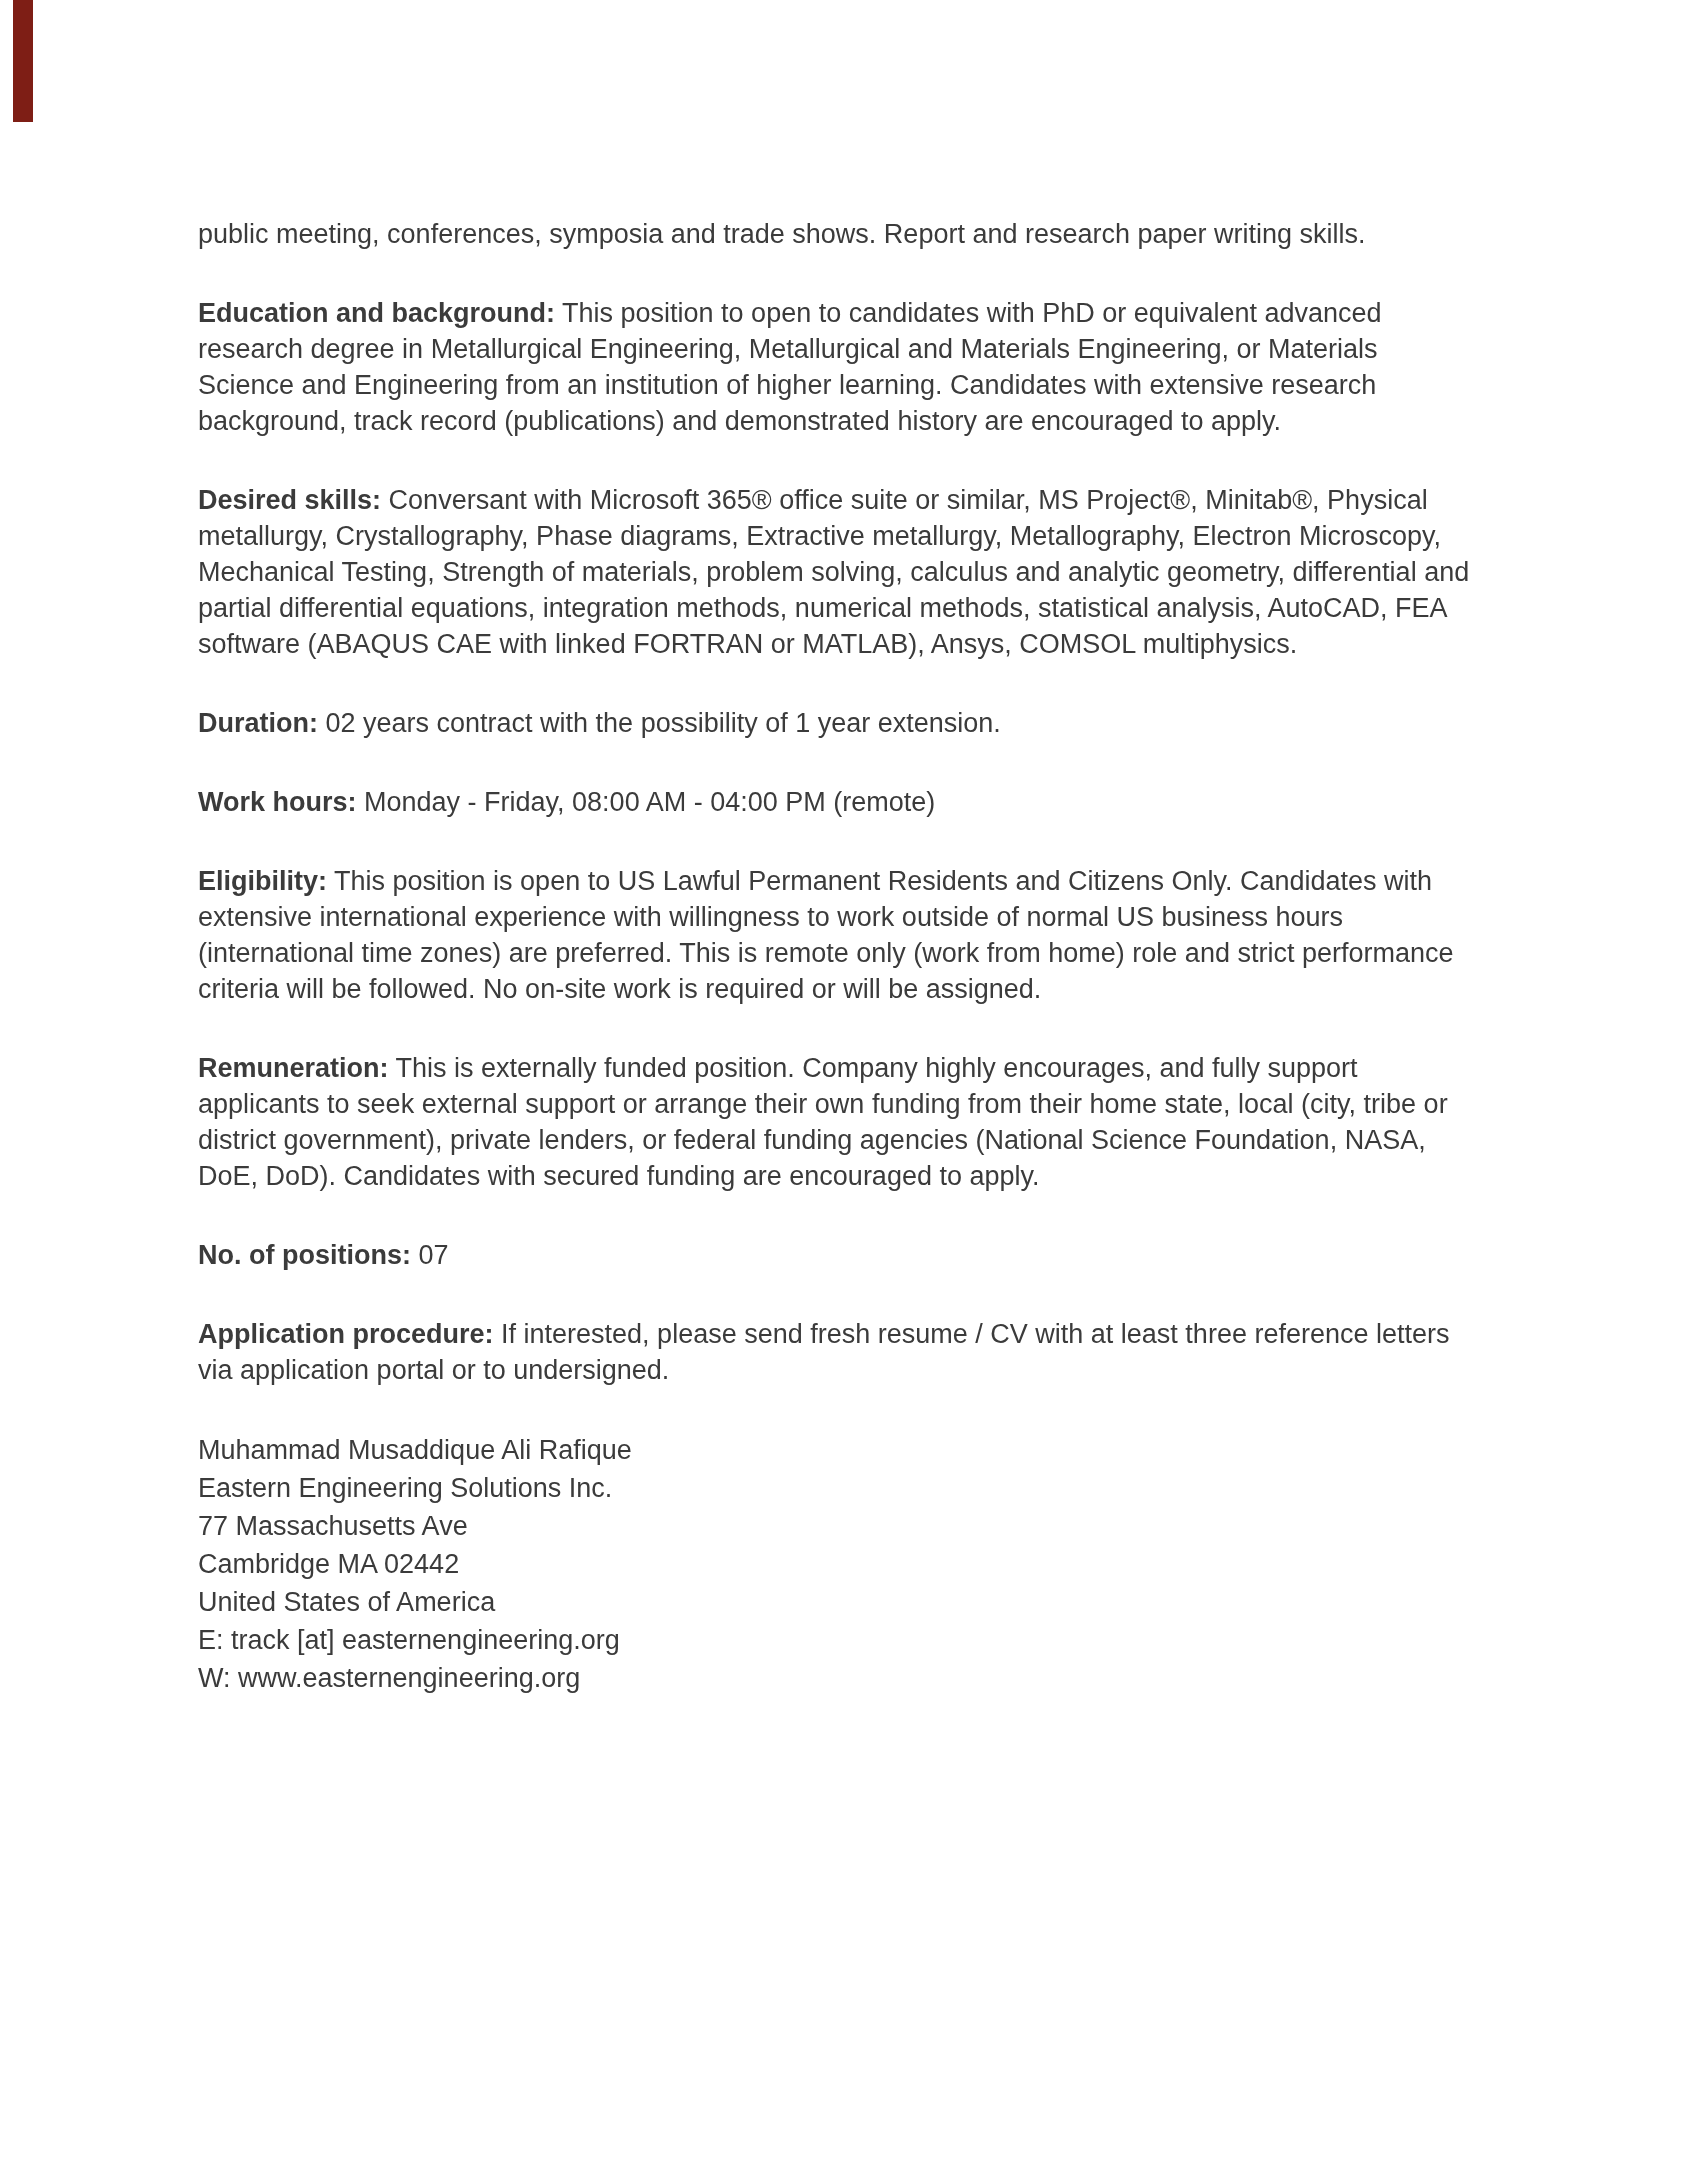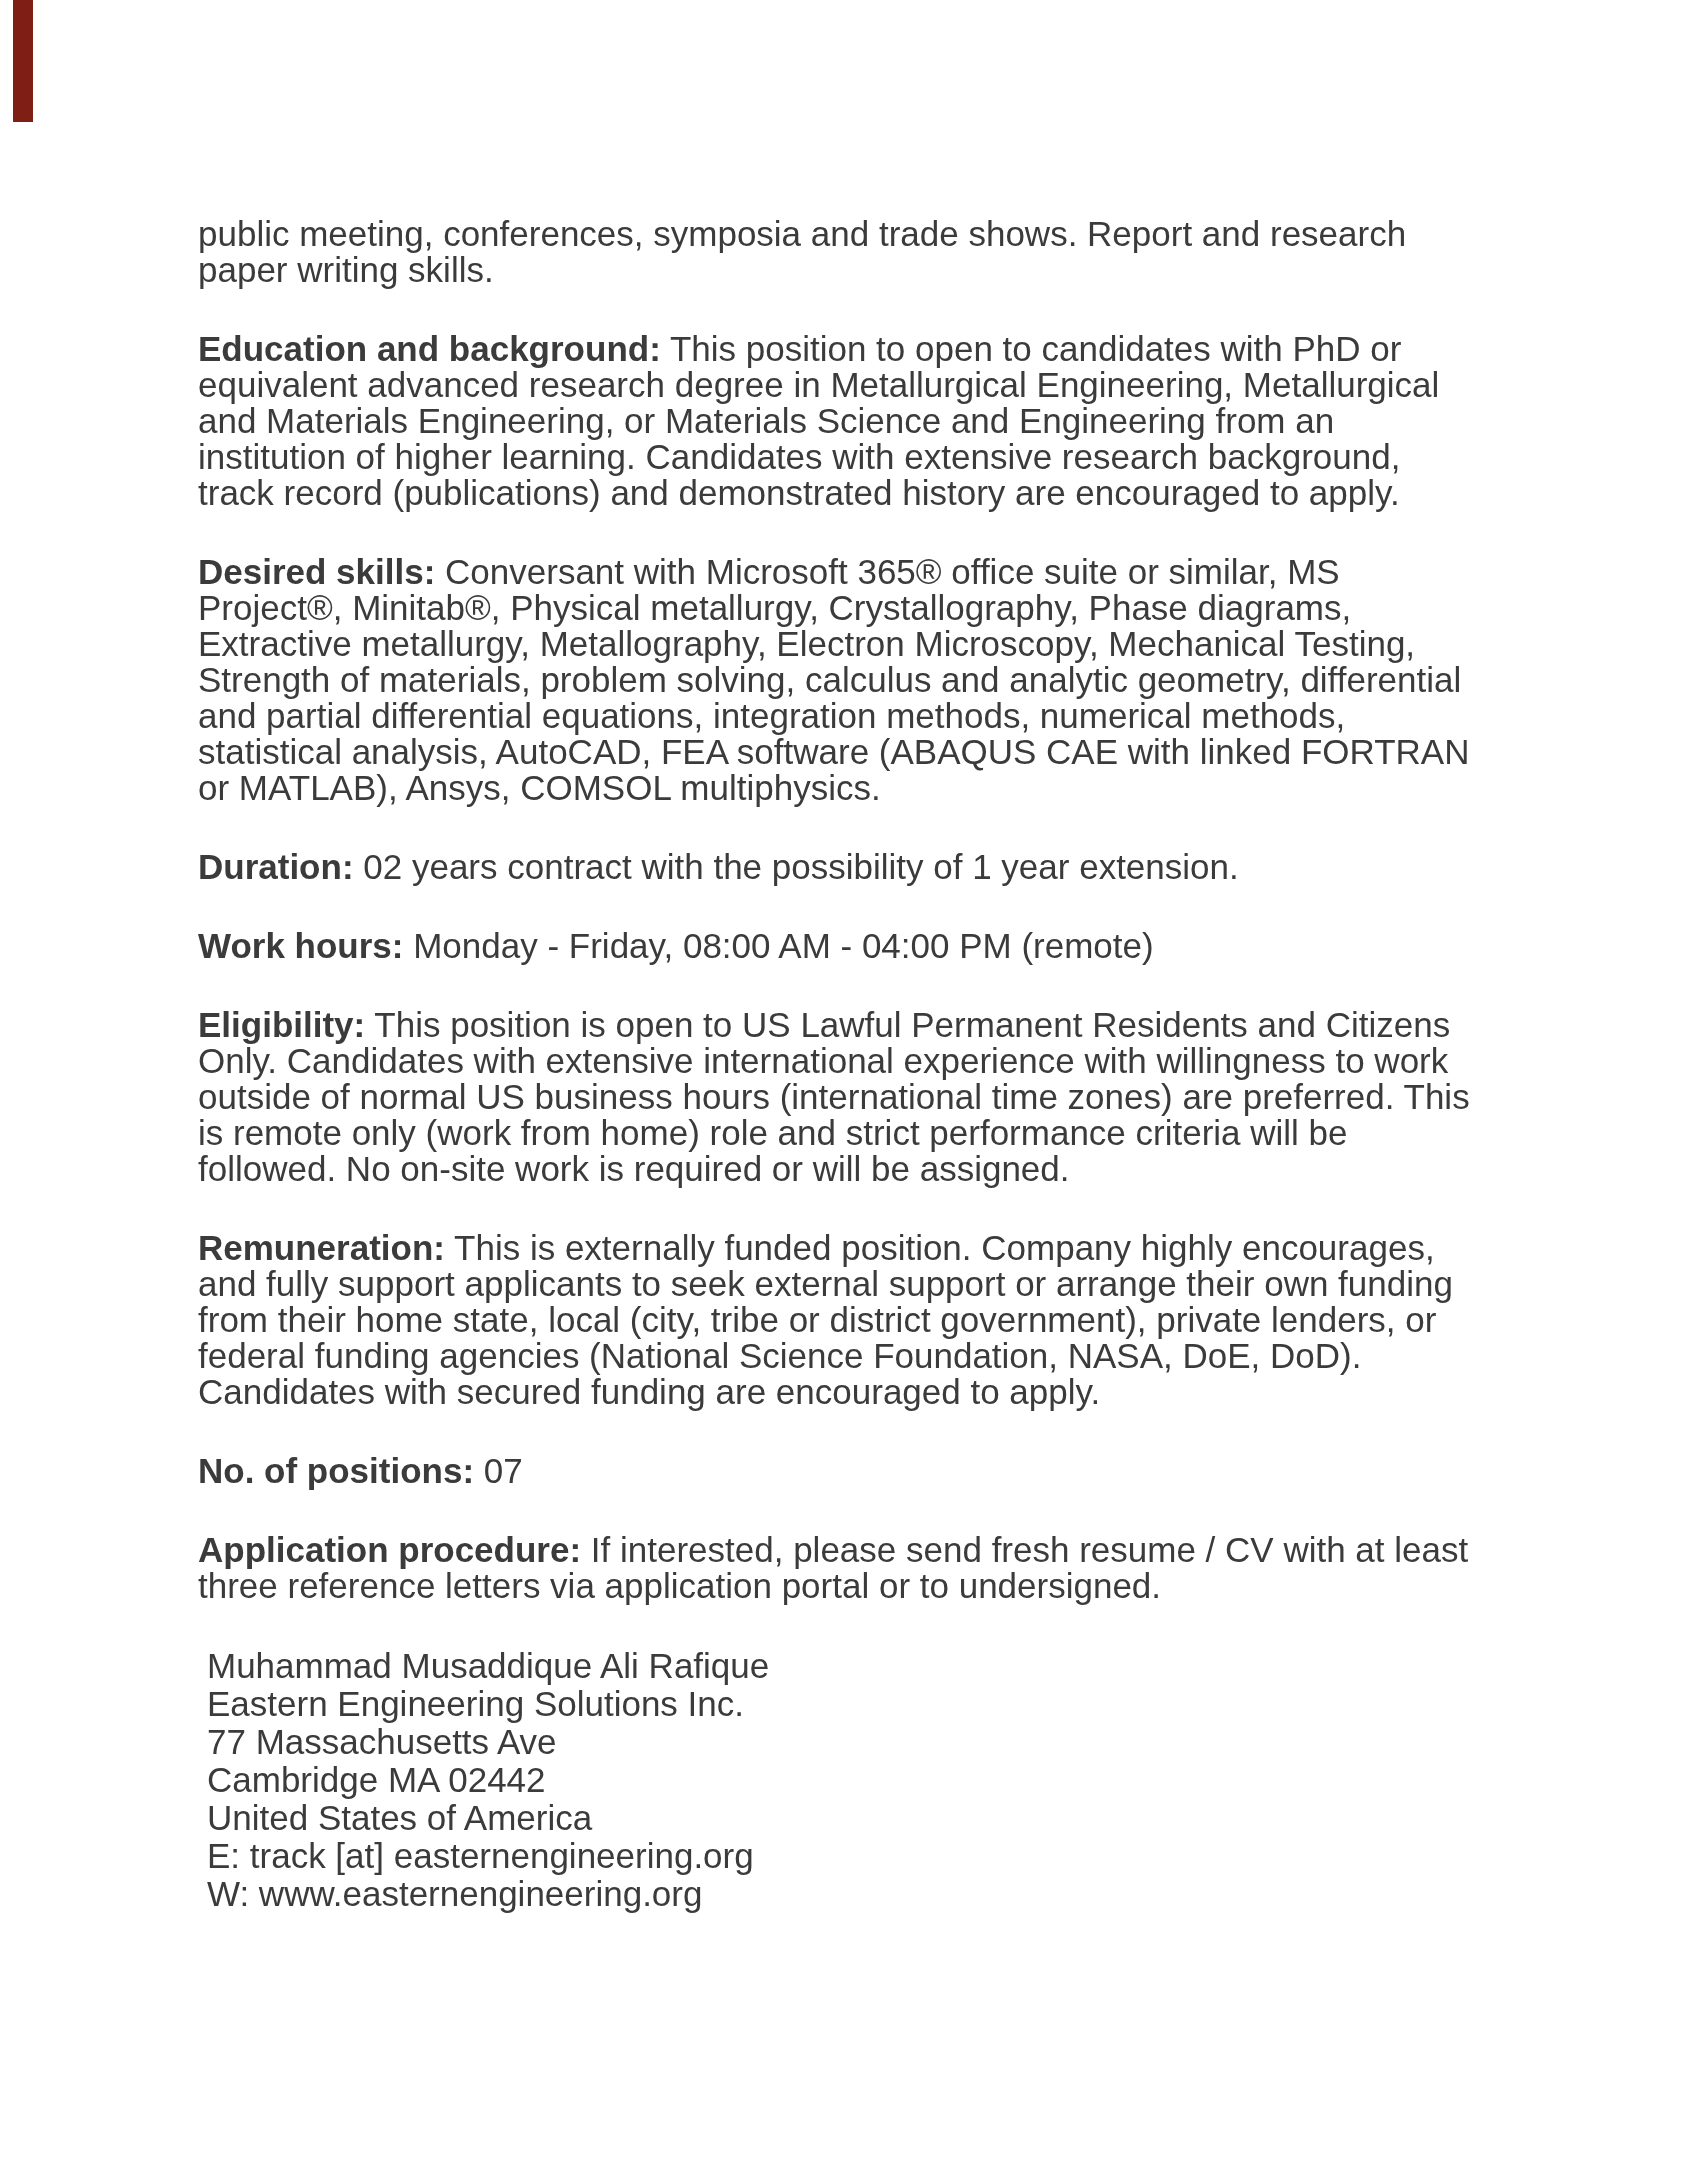--- a/index.html
+++ b/index.html
@@ -18,31 +18,31 @@
     width: 20px;
     height: 122px;
     background: #7e1e15;
   }
   .content {
     position: absolute;
     left: 198px;
     top: 216px;
     width: 1280px;
     color: #3b3b3b;
-    font-size: 35px;
+    font-size: 27px;
     line-height: 36px;
     text-align: left;
   }
   .content p {
     margin: 0 0 43px 0;
     padding: 0;
   }
   .sec-label { font-weight: bold; }
   .contact-block { line-height: 38px; }
-  .contact-line { display: block; margin-left: 9px; }
+  .contact-line { display: block; }
 </style>
 </head>
 <body>
 
 <div class="red-marker"></div>
 
 <main class="content">
 
   <p>public meeting, conferences, symposia and trade shows. Report and research paper writing skills.</p>
 

